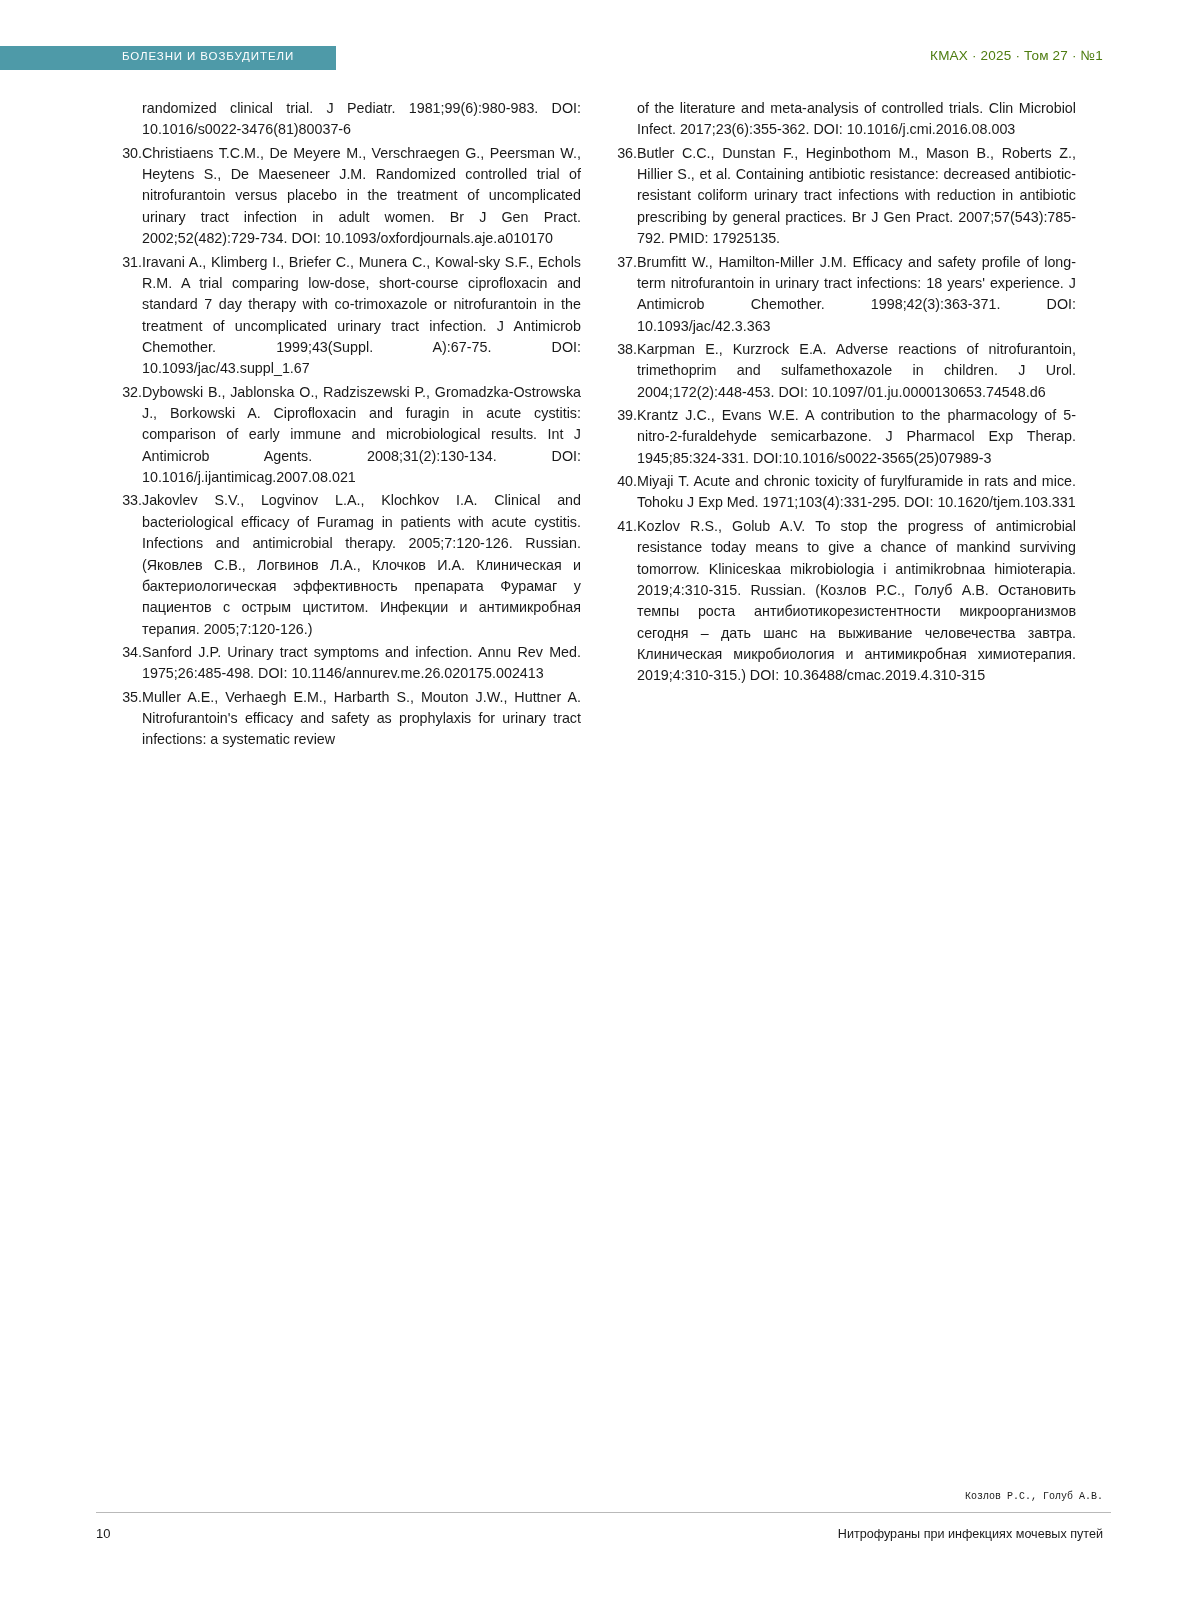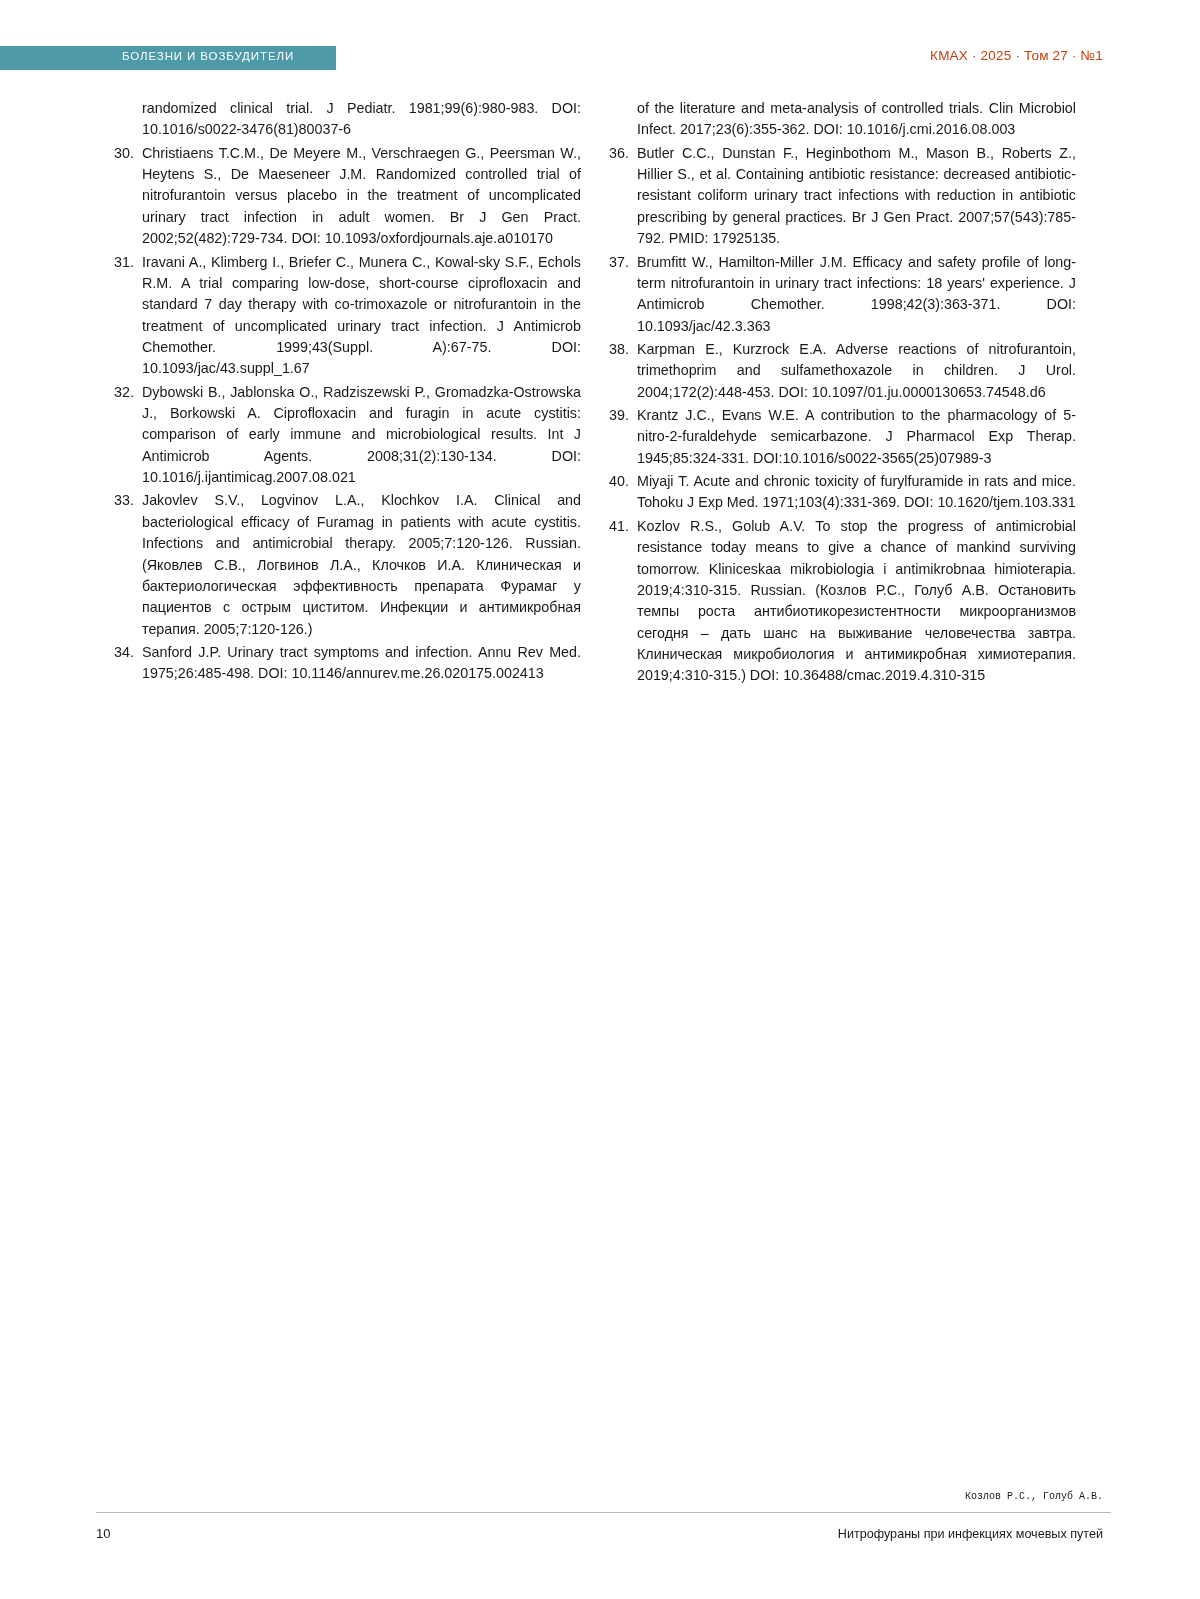--- a/index.html
+++ b/index.html
@@ -42,21 +42,21 @@
     color: #ffffff;
     font-variant: small-caps;
     text-transform: uppercase;
     white-space: nowrap;
   }
   .header-right {
     position: absolute;
     right: 104px;
     top: 2px;
     font-size: 13.5px;
-    color: #c2410c;
+    color: #4d7c0f;
     white-space: nowrap;
     letter-spacing: 0.2px;
   }
   
   .columns {
     position: absolute;
     top: 98px;
     left: 104px;
     width: 992px;
     display: flex;
@@ -69,21 +69,21 @@
     display: flex;
     font-size: 14.3px;
     line-height: 1.495;
     text-align: justify;
     text-justify: inter-word;
     margin-bottom: 2px;
   }
   .ref .num {
     width: 38px;
     flex: 0 0 38px;
-    text-align: center;
+    text-align: right;
     padding-left: 2px;
     box-sizing: border-box;
   }
   .ref .body {
     flex: 1 1 auto;
     hyphens: manual;
   }
   .ref.cont .num { visibility: hidden; }
   .ref.cont { margin-bottom: 2px; }
   
@@ -151,20 +151,24 @@
           <div class="body">Dybowski B., Jablonska O., Radziszewski P., Gromadzka-Ostrowska J., Borkowski A. Ciprofloxacin and furagin in acute cystitis: comparison of early immune and microbiological results. Int J Antimicrob Agents. 2008;31(2):130-134. DOI: 10.1016/j.ijantimicag.2007.08.021</div>
         </div>
         <div class="ref">
           <div class="num">33.</div>
           <div class="body">Jakovlev S.V., Logvinov L.A., Klochkov I.A. Clinical and bacteriological efficacy of Furamag in patients with acute cystitis. Infections and antimicrobial therapy. 2005;7:120-126. Russian. (Яковлев С.В., Логвинов Л.А., Клочков И.А. Клиническая и бактериологическая эффективность препарата Фурамаг у пациентов с острым циститом. Инфекции и антимикробная терапия. 2005;7:120-126.)</div>
         </div>
         <div class="ref">
           <div class="num">34.</div>
           <div class="body">Sanford J.P. Urinary tract symptoms and infection. Annu Rev Med. 1975;26:485-498. DOI: 10.1146/annurev.me.26.020175.002413</div>
         </div>
+        <div class="ref">
+          <div class="num">35.</div>
+          <div class="body">Muller A.E., Verhaegh E.M., Harbarth S., Mouton J.W., Huttner A. Nitrofurantoin's efficacy and safety as prophylaxis for urinary tract infections: a systematic review</div>
+        </div>
       </div>
     <div class="col" id="col-right">
         <div class="ref cont">
           <div class="num"></div>
           <div class="body">of the literature and meta-analysis of controlled trials. Clin Microbiol Infect. 2017;23(6):355-362. DOI: 10.1016/j.cmi.2016.08.003</div>
         </div>
         <div class="ref">
           <div class="num">36.</div>
           <div class="body">Butler C.C., Dunstan F., Heginbothom M., Mason B., Roberts Z., Hillier S., et al. Containing antibiotic resistance: decreased antibiotic-resistant coliform urinary tract infections with reduction in antibiotic prescribing by general practices. Br J Gen Pract. 2007;57(543):785-792. PMID: 17925135.</div>
         </div>
@@ -175,21 +179,21 @@
         <div class="ref">
           <div class="num">38.</div>
           <div class="body">Karpman E., Kurzrock E.A. Adverse reactions of nitrofurantoin, trimethoprim and sulfamethoxazole in children. J Urol. 2004;172(2):448-453. DOI: 10.1097/01.ju.0000130653.74548.d6</div>
         </div>
         <div class="ref">
           <div class="num">39.</div>
           <div class="body">Krantz J.C., Evans W.E. A contribution to the pharmacology of 5-nitro-2-furaldehyde semicarbazone. J Pharmacol Exp Therap. 1945;85:324-331. DOI:10.1016/s0022-3565(25)07989-3</div>
         </div>
         <div class="ref">
           <div class="num">40.</div>
-          <div class="body">Miyaji T. Acute and chronic toxicity of furylfuramide in rats and mice. Tohoku J Exp Med. 1971;103(4):331-369. DOI: 10.1620/tjem.103.331</div>
+          <div class="body">Miyaji T. Acute and chronic toxicity of furylfuramide in rats and mice. Tohoku J Exp Med. 1971;103(4):331-295. DOI: 10.1620/tjem.103.331</div>
         </div>
         <div class="ref">
           <div class="num">41.</div>
           <div class="body">Kozlov R.S., Golub A.V. To stop the progress of antimicrobial resistance today means to give a chance of mankind surviving tomorrow. Kliniceskaa mikrobiologia i antimikrobnaa himioterapia. 2019;4:310-315. Russian. (Козлов Р.С., Голуб А.В. Остановить темпы роста антибиотикорезистентности микроорганизмов сегодня – дать шанс на выживание человечества завтра. Клиническая микробиология и антимикробная химиотерапия. 2019;4:310-315.) DOI: 10.36488/cmac.2019.4.310-315</div>
         </div>
       </div>
   </div>
 
   <div class="footer-rule"></div>
   <div class="footer-authors">Козлов Р.С., Голуб А.В.</div>

